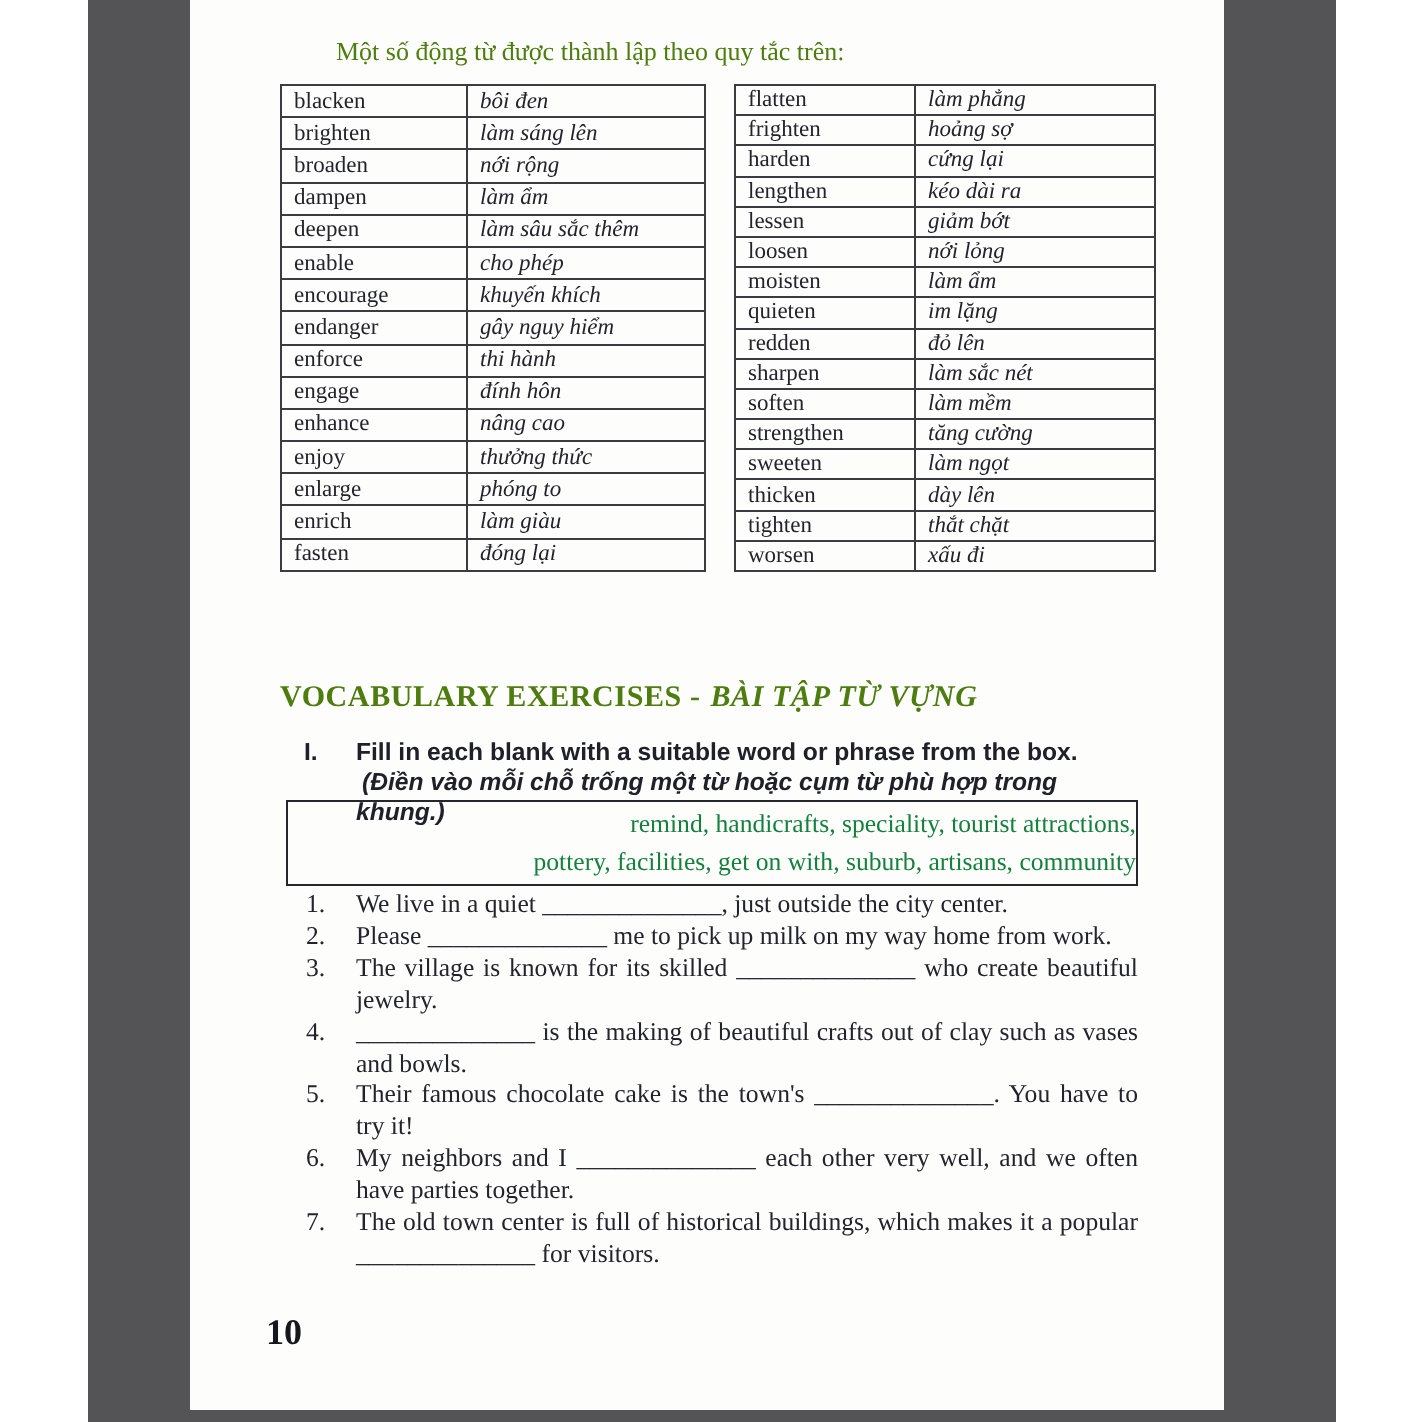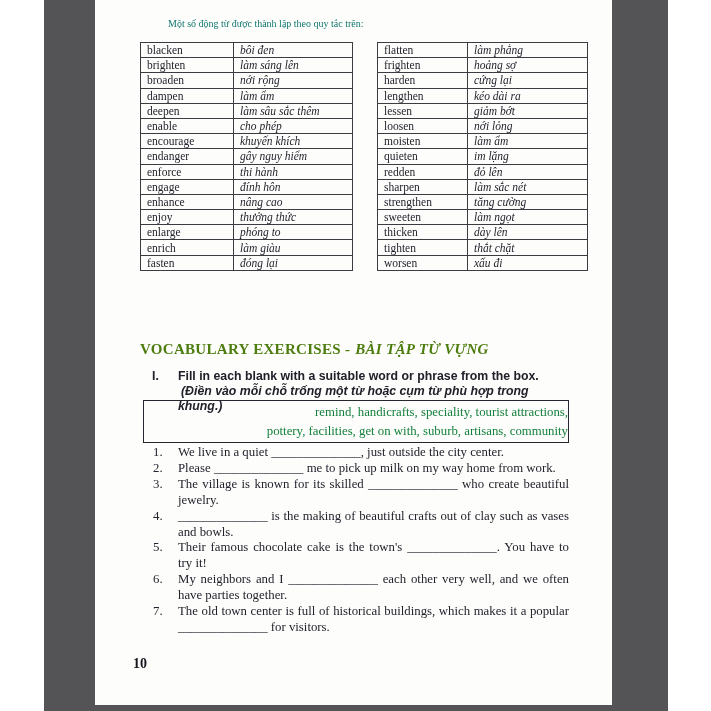--- a/index.html
+++ b/index.html
@@ -1,23 +1,23 @@
 <!DOCTYPE html>
 <html><head>
 <meta charset="utf-8">
 <style>
   * { margin:0; padding:0; box-sizing:border-box; }
   body { width:711px; height:711px; background:#ffffff; font-family:"Liberation Serif", serif; }
   .scene { position:relative; width:711px; height:711px; background:#ffffff; overflow:hidden; }
   .backdrop { position:absolute; left:44px; top:0; width:624px; height:711px; background:#545456; }
   .page { position:absolute; left:95px; top:0; width:517px; height:705px; background:#fdfdfb; color:#1c1c26; }
 
-  .note { position:absolute; left:73px; top:18px; font-size:10px; color:#0f766e; }
-
-  .tables { position:absolute; left:45px; top:42px; display:flex; gap:24px; }
+  .note { position:absolute; left:73px; top:18px; font-size:13px; color:#4d7c0f; }
+
+  .tables { position:absolute; left:45px; top:42px; display:flex; gap:14px; }
   table.verb-table { border-collapse:collapse; table-layout:fixed; font-size:11.5px; color:#23232e; }
   table.vt-left  { width:212px; }
   table.vt-right { width:210px; }
   table.verb-table td { border:1px solid #3b3b42; height:15.2px; padding:0 6px; overflow:hidden; white-space:nowrap; }
   table.vt-left  td.verb { width:93px; }  table.vt-left  td.meaning { width:119px; }
   table.vt-right td.verb { width:90px; }  table.vt-right td.meaning { width:120px; }
   td.meaning { font-style:italic; }
 
   .section-heading { position:absolute; left:45px; top:341px; font-size:15px; font-weight:bold; letter-spacing:0.3px; color:#4d7c0f; white-space:nowrap; }
   .section-heading .vi { font-style:italic; margin-left:5px; }
@@ -29,21 +29,21 @@
   .instruction .vi { font-style:italic; margin-left:3px; }
 
   .word-box { position:absolute; left:48px; top:400px; width:426px; height:43px; border:1px solid #26262e;
               text-align:right; font-size:12.8px; line-height:19px; padding-top:2px; color:#15803d; }
 
   .items { position:absolute; left:58px; top:445px; width:416px; font-size:12.8px; line-height:15.9px; color:#23232e; }
   .item { display:flex; }
   .item-num { width:25px; flex:none; }
   .item-text { flex:1; text-align:justify; }
 
-  .page-num { position:absolute; left:38px; top:656px; font-size:14px; font-weight:bold; color:#16161f; }
+  .page-num { position:absolute; left:38px; top:656px; font-size:18px; font-weight:bold; color:#16161f; }
 </style>
 </head>
 <body>
 
 <div class="scene">
   <div class="backdrop"></div>
 
   <div class="page">
 
     <div class="note">Một số động từ được thành lập theo quy tắc trên:</div>
@@ -149,20 +149,24 @@
             </tr>
             <tr>
               <td class="verb">redden</td>
               <td class="meaning">đỏ lên</td>
             </tr>
             <tr>
               <td class="verb">sharpen</td>
               <td class="meaning">làm sắc nét</td>
             </tr>
             <tr>
+              <td class="verb">soften</td>
+              <td class="meaning">làm mềm</td>
+            </tr>
+            <tr>
               <td class="verb">strengthen</td>
               <td class="meaning">tăng cường</td>
             </tr>
             <tr>
               <td class="verb">sweeten</td>
               <td class="meaning">làm ngọt</td>
             </tr>
             <tr>
               <td class="verb">thicken</td>
               <td class="meaning">dày lên</td>

